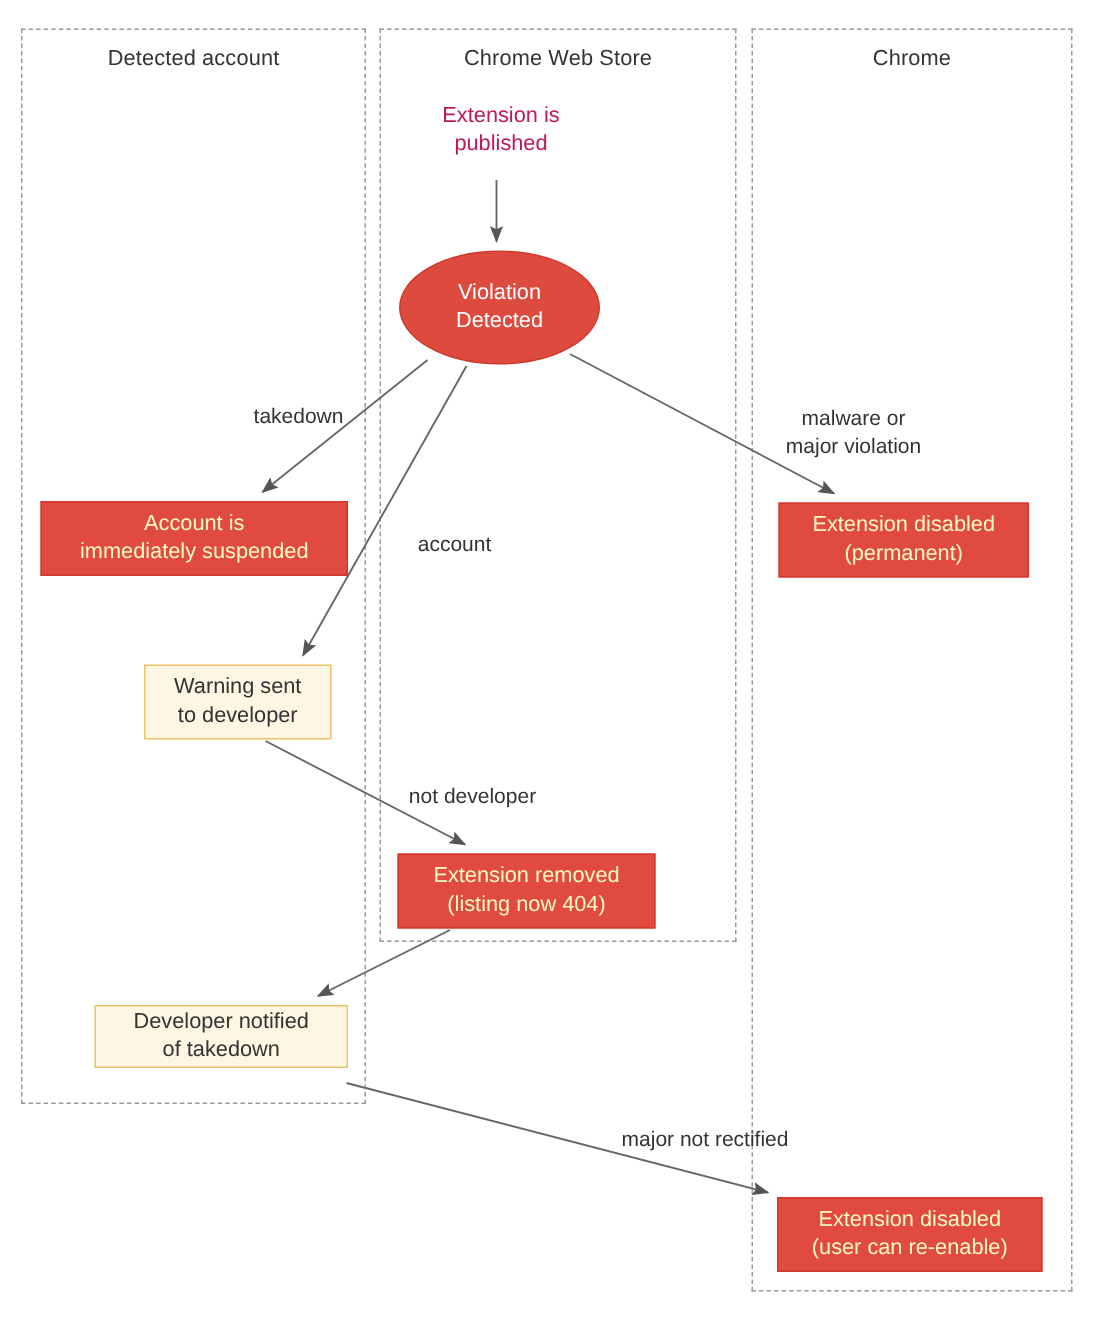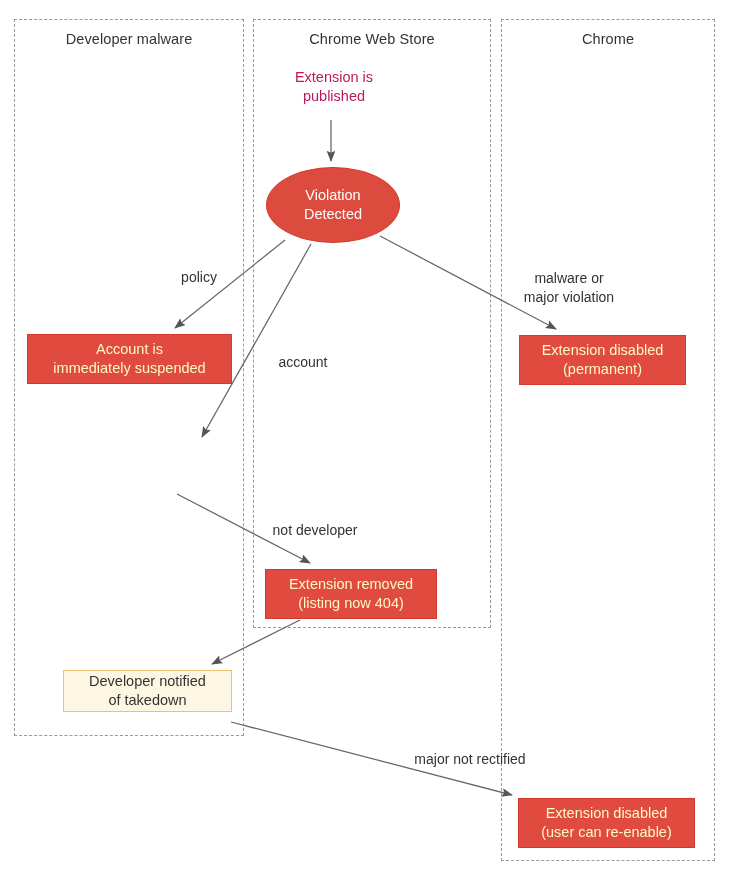--- a/index.html
+++ b/index.html
@@ -94,21 +94,21 @@
     white-space: pre-line;
     background: transparent;
   }
 </style>
 </head>
 <body>
 
 <div id="canvas">
 
   <div class="lane" id="lane-developer-account" style="left: 14px; top: 19px; width: 230px; height: 717px;">
-    <div class="lane-label">Developer malware</div>
+    <div class="lane-label">Detected account</div>
   </div>
 
   <div class="lane" id="lane-chrome-web-store" style="left: 253px; top: 19px; width: 238px; height: 609px;">
     <div class="lane-label">Chrome Web Store</div>
   </div>
 
   <div class="lane" id="lane-chrome" style="left: 501px; top: 19px; width: 214px; height: 842px;">
     <div class="lane-label">Chrome</div>
   </div>
 
@@ -122,21 +122,21 @@
         <path d="M 331 120 L 331 161"></path>
         <path d="M 285 240 L 175 328"></path>
         <path d="M 311 244 Q 245 360 202 437"></path>
         <path d="M 380 236 L 556 329"></path>
         <path d="M 177 494 L 310 563"></path>
         <path d="M 300 620 L 212 664"></path>
         <path d="M 231 722 L 512 795"></path>
       </g>
   </svg>
 
-  <div class="edge-label" id="edgelabel-malware" style="left: 162px; top: 268px; width: 74px; height: 20px;">policy</div>
+  <div class="edge-label" id="edgelabel-malware" style="left: 162px; top: 268px; width: 74px; height: 20px;">takedown</div>
 
   <div class="edge-label" id="edgelabel-policy" style="left: 277px; top: 353px; width: 52px; height: 20px;">account</div>
 
   <div class="edge-label" id="edgelabel-malware-or-major-violation" style="left: 509px; top: 269px; width: 120px; height: 38px;">malware or<br>major violation</div>
 
   <div class="edge-label" id="edgelabel-not-rectified" style="left: 269px; top: 521px; width: 92px; height: 20px;">not developer</div>
 
   <div class="edge-label" id="edgelabel-still-not-rectified" style="left: 408px; top: 750px; width: 124px; height: 20px;">major not rectified</div>
 
   <div class="free-text" id="node-extension-published" style="left: 274px; top: 68px; width: 120px; height: 44px;">Extension is<br>published</div>
@@ -146,20 +146,23 @@
   </div>
 
   <div class="node node-red" id="node-account-suspended" style="left: 27px; top: 334px; width: 205px; height: 50px;">
     <span>Account is<br>immediately suspended</span>
   </div>
 
   <div class="node node-red" id="node-extension-disabled-permanent" style="left: 519px; top: 335px; width: 167px; height: 50px;">
     <span>Extension disabled<br>(permanent)</span>
   </div>
 
+  <div class="node node-yellow" id="node-warning-sent" style="left: 96px; top: 443px; width: 125px; height: 50px;">
+    <span>Warning sent<br>to developer</span>
+  </div>
 
   <div class="node node-red" id="node-extension-removed" style="left: 265px; top: 569px; width: 172px; height: 50px;">
     <span>Extension removed<br>(listing now 404)</span>
   </div>
 
   <div class="node node-yellow" id="node-developer-notified" style="left: 63px; top: 670px; width: 169px; height: 42px;">
     <span>Developer notified<br>of takedown</span>
   </div>
 
   <div class="node node-red" id="node-extension-disabled-reenable" style="left: 518px; top: 798px; width: 177px; height: 50px;">

